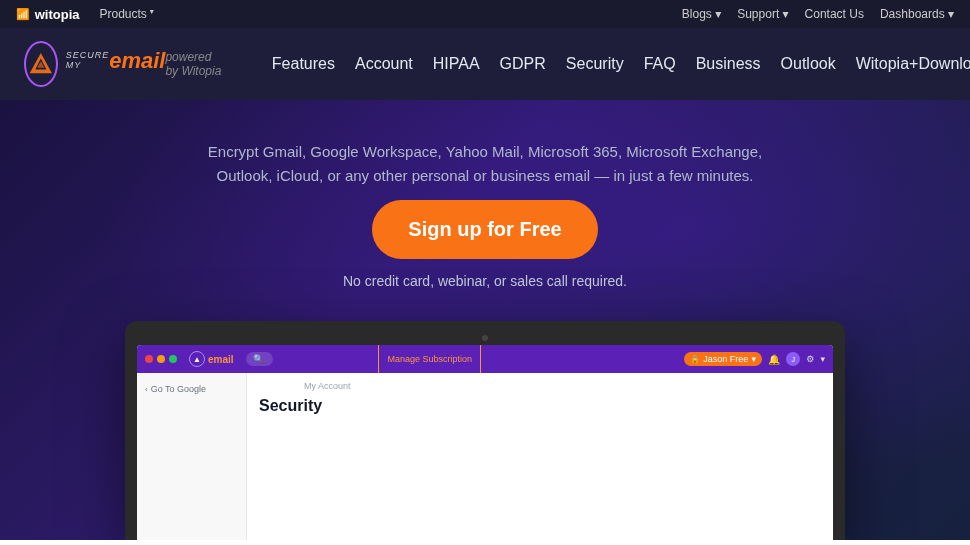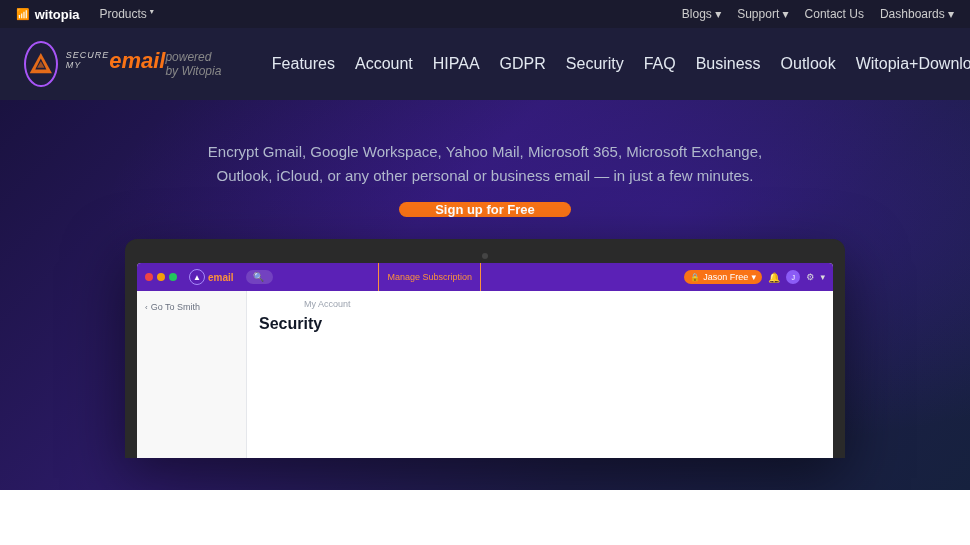--- a/index.html
+++ b/index.html
@@ -83,23 +83,23 @@
       line-height: 1.6;
       margin-bottom: 12px;
       max-width: 560px;
       margin-left: auto;
       margin-right: auto;
     }
     .cta-button {
       background: #f97316;
       color: #fff;
       border: none;
-      padding: 0 36px;
+      padding: 18px 36px;
       border-radius: 30px;
-      font-size: 13px;
+      font-size: 20px;
       font-weight: 700;
       cursor: pointer;
       margin-bottom: 14px;
       display: inline-block;
     }
     .hero-no-cc {
       color: #c0c8d8;
       font-size: 14px;
       margin-bottom: 24px;
     }
@@ -261,20 +261,21 @@
     <a href="#">Business</a>
     <a href="#">Outlook</a>
     <a href="#" class="nav-pricing">Witopia+Downloads</a>
   </div>
 </div>
 
 <div class="hero">
   <div class="hero-content">
     <p class="hero-subtitle">Encrypt Gmail, Google Workspace, Yahoo Mail, Microsoft 365, Microsoft Exchange, Outlook, iCloud, or any other personal or business email — in just a few minutes.</p>
     <button class="cta-button">Sign up for Free</button>
+    <p class="hero-no-cc">No credit card, webinar, or sales call required.</p>
   </div>
 
   <div class="laptop-wrapper">
     <div class="laptop-outer">
       <div class="laptop-camera-row">
         <div class="laptop-camera"></div>
       </div>
       <div class="laptop-screen">
 
         <div class="app-topbar">
@@ -302,21 +303,21 @@
             <span class="gear-icon">⚙</span>
             <span style="color:#ddd;font-size:9px;">▾</span>
           </div>
         </div>
 
         <div class="app-body">
 
           <div class="app-sidebar">
             <div class="sidebar-back">
               <span class="chevron-left">‹</span>
-              <span>Go To Smith</span>
+              <span>Go To Google</span>
             </div>
 
           </div>
 
           <div class="app-main">
             <div class="breadcrumb-small">My Account</div>
             <div class="app-main-content">
               <div>
                 <div class="app-section-title">Security</div>
 

